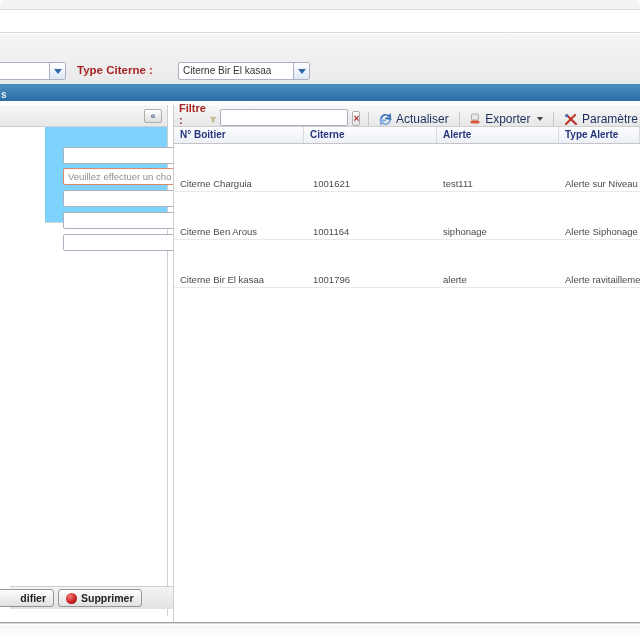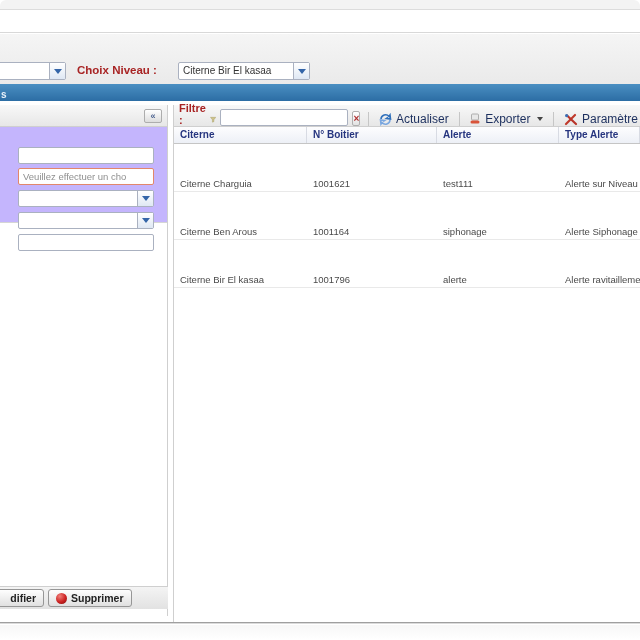--- a/index.html
+++ b/index.html
@@ -26,25 +26,25 @@
   .blue-bar { position:absolute; left:0; top:84px; width:640px; height:17px; background:linear-gradient(#4a8fc2,#2c6da4); }
   .blue-bar span { position:absolute; left:1px; bottom:1px; color:#e8f1fa; font-size:10px; font-weight:bold; }
 
   
   .content { position:absolute; left:0; top:101px; width:640px; height:521px; background:#fff; }
 
   
   .left-panel { position:absolute; left:0; top:4px; width:168px; height:511px; background:#fff; border-right:1px solid #cfcfcf; }
   .panel-toolbar { height:22px; background:linear-gradient(#f8f8f8,#e7e7e7); border-bottom:1px solid #cfcfcf; position:relative; }
   .collapse-btn { position:absolute; right:5px; top:4px; width:18px; height:14px; background:linear-gradient(#ffffff,#dddddd); border:1px solid #adadad; border-radius:2px; font-size:9px; font-weight:bold; color:#4a618f; text-align:center; line-height:12px; cursor:pointer; }
-  .form-box { position:relative; height:96px; border-bottom:1px solid #d5d5d5; background:#c4b5fd; }
+  .form-box { position:relative; height:96px; border-bottom:1px solid #d5d5d5; background:#7dd3fc;margin-left:45px; }
   .fld { position:absolute; left:18px; width:136px; height:17px; border:1px solid #aab1c0; background:#fff; border-radius:2px; font-size:10px; color:#333; padding:0 4px; font-family:"Liberation Sans", sans-serif; }
   .fld-invalid { border:1px solid #e2876b; color:#8f8f8f; font-size:9.5px; line-height:15px; white-space:nowrap; overflow:hidden; }
   .fld-combo { display:flex; padding:0; }
-  .panel-footer { position:absolute; left:0; bottom:7px; width:168px; height:23px; background:linear-gradient(#f4f4f4,#e2e2e2); border-top:1px solid #cfcfcf; }
+  .panel-footer { position:absolute; left:10px; bottom:7px; width:168px; height:23px; background:linear-gradient(#f4f4f4,#e2e2e2); border-top:1px solid #cfcfcf; }
   .btn { position:absolute; top:2px; height:18px; background:linear-gradient(#fefefe,#e0e0e0); border:1px solid #969696; border-radius:3px; font-size:10.5px; font-weight:bold; color:#222; display:flex; align-items:center; padding:0 7px; gap:4px; cursor:pointer; white-space:nowrap; }
   .btn-modifier { left:-30px; width:74px; justify-content:flex-end; }
   .btn-supprimer { left:48px;text-align:right; }
   .red-ball { width:11px; height:11px; border-radius:50%; background:radial-gradient(circle at 35% 30%, #f0807a, #cc2222 55%, #7a0c0c); }
 
   
   .right-panel { position:absolute; left:173px; top:4px; width:467px; height:517px; background:#fff; border-left:1px solid #cfcfcf; }
   .rp-toolbar { height:22px; background:linear-gradient(#f8f8f8,#e7e7e7); border-bottom:1px solid #cfcfcf; display:flex; align-items:flex-end; padding-left:5px; gap:4px; }
   .rp-toolbar .red-label2 { font-size:11px; font-weight:bold; color:#a82424; }
   .filter-input { width:128px; height:17px; border:1px solid #aab1c0; border-radius:2px; font-size:10px; padding:0 3px; font-family:"Liberation Sans", sans-serif; }
@@ -75,21 +75,21 @@
   <div class="chrome-band"></div>
   <div class="app-toolbar-bg"></div>
 
   <div class="combo combo-cut">
     <div class="combo-field"></div>
     <div class="combo-trigger">
         <span class="tri-down"></span>
       </div>
   </div>
 
-  <div class="red-label lbl-choix">Choix Niveau :</div>
+  <div class="red-label lbl-choix">Type Citerne :</div>
 
   <div class="combo combo-citerne">
     <div class="combo-field">Citerne Bir El kasaa</div>
     <div class="combo-trigger">
         <span class="tri-down"></span>
       </div>
   </div>
 
   <div class="blue-bar">
     <span>s</span>
@@ -161,22 +161,22 @@
           <svg class="icon" width="14" height="13" viewBox="0 0 14 13">
             <path d="M2 11 L11 2" stroke="#c0392b" stroke-width="2.2" stroke-linecap="round"></path>
             <path d="M3 2.5 L12 11" stroke="#b8342a" stroke-width="2.2" stroke-linecap="round"></path>
             <circle cx="2.6" cy="2.6" r="1.6" fill="#3a6fb5"></circle>
           </svg>
           <span>Paramètre</span>
         </div>
       </div>
 
       <div class="grid-header">
+        <div class="gh-cell c1">N° Boitier</div>
         <div class="gh-cell c0">Citerne</div>
-        <div class="gh-cell c1">N° Boitier</div>
         <div class="gh-cell c2">Alerte</div>
         <div class="gh-cell c3">Type Alerte</div>
       </div>
 
       <div class="grid-row">
         <div class="gr-cell c0">Citerne Charguia</div>
         <div class="gr-cell c1">1001621</div>
         <div class="gr-cell c2">test111</div>
         <div class="gr-cell c3">Alerte sur Niveau d</div>
       </div>

